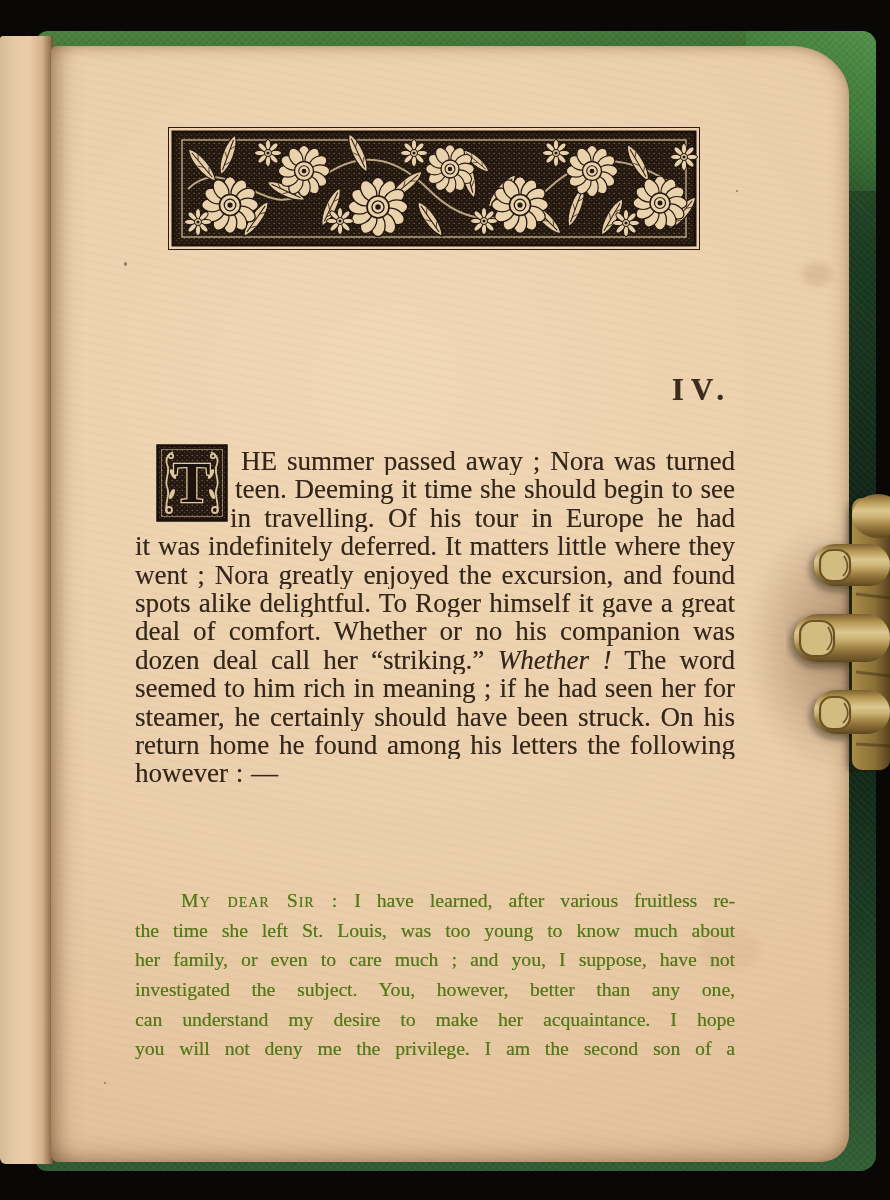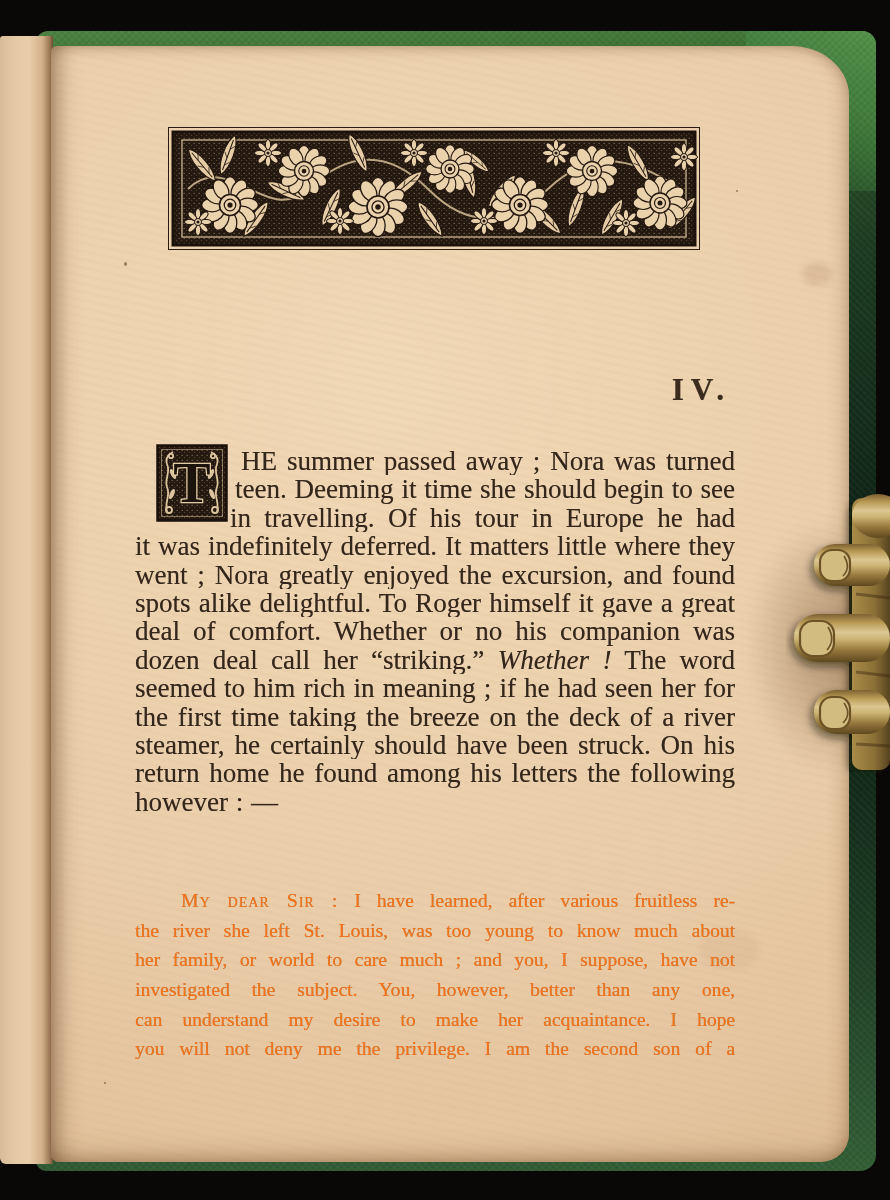--- a/index.html
+++ b/index.html
@@ -67,21 +67,21 @@
   .dropcap{position:absolute;left:156px;top:444px;width:72px;height:78px;}
 
   
   .heading{
     position:absolute;left:131px;top:372px;width:600px;
     text-align:right;font-size:31px;font-weight:bold;letter-spacing:7px;
     color:#3b2c1d;text-shadow:.3px .3px .4px rgba(59,44,29,.5);
   }
   .textcol{position:absolute;left:135px;width:600px;color:var(--ink,#33261b);}
   .para{top:447px;font-size:27px;}
-  .letter{top:886px;font-size:19.6px;color:#f97316;}
+  .letter{top:886px;font-size:19.6px;color:#4d7c0f;}
   .tline{
     text-align:justify;text-align-last:justify;
     overflow:hidden;word-spacing:1px;
     text-shadow:.25px .25px .35px rgba(51,38,27,.45);
   }
   .para .tline{height:28.4px;line-height:28.4px;}
   .letter .tline{height:29.7px;line-height:29.7px;}
   .para .tline:nth-child(1){margin-left:106px;}
   .para .tline:nth-child(2){margin-left:100px;}
   .para .tline:nth-child(3){margin-left:95px;}
@@ -227,30 +227,29 @@
 <div class="textcol para" data-name="chapter-paragraph">
     <div class="tline" data-name="text-line"><span data-name="body-text">HE summer passed away ; Nora was turned six-</span></div>
     <div class="tline" data-name="text-line"><span data-name="body-text">teen. Deeming it time she should begin to see</span></div>
     <div class="tline" data-name="text-line"><span data-name="body-text">in travelling. Of his tour in Europe he had ceased to talk ;</span></div>
     <div class="tline" data-name="text-line"><span data-name="body-text">it was indefinitely deferred. It matters little where they</span></div>
     <div class="tline" data-name="text-line"><span data-name="body-text">went ; Nora greatly enjoyed the excursion, and found all</span></div>
     <div class="tline" data-name="text-line"><span data-name="body-text">spots alike delightful. To Roger himself it gave a great</span></div>
     <div class="tline" data-name="text-line"><span data-name="body-text">deal of comfort. Whether or no his companion was pretty,</span></div>
     <div class="tline" data-name="text-line"><span data-name="body-text">dozen deal call her “striking.” </span><span data-name="italic-text" class="ital">Whether !</span><span data-name="body-text"> The word</span></div>
     <div class="tline" data-name="text-line"><span data-name="body-text">seemed to him rich in meaning ; if he had seen her for</span></div>
-    <div class="tline" data-name="text-line"><span data-name="body-text">the first time taking the breeze on the deck of a river</span></div>
     <div class="tline" data-name="text-line"><span data-name="body-text">steamer, he certainly should have been struck. On his</span></div>
     <div class="tline" data-name="text-line"><span data-name="body-text">return home he found among his letters the following</span></div>
     <div class="tline" data-name="text-line"><span data-name="body-text">however : —</span></div>
   </div>
 
 <div class="textcol letter" data-name="letter-paragraph">
     <div class="tline" data-name="text-line"><span data-name="small-caps-text" class="scaps">My dear Sir :</span><span data-name="body-text"> I have learned, after various fruitless re-</span></div>
-    <div class="tline" data-name="text-line"><span data-name="body-text">the river she left St. Louis, was too young to know much about</span></div>
-    <div class="tline" data-name="text-line"><span data-name="body-text">her family, or world to care much ; and you, I suppose, have not</span></div>
+    <div class="tline" data-name="text-line"><span data-name="body-text">the time she left St. Louis, was too young to know much about</span></div>
+    <div class="tline" data-name="text-line"><span data-name="body-text">her family, or even to care much ; and you, I suppose, have not</span></div>
     <div class="tline" data-name="text-line"><span data-name="body-text">investigated the subject. You, however, better than any one,</span></div>
     <div class="tline" data-name="text-line"><span data-name="body-text">can understand my desire to make her acquaintance. I hope</span></div>
     <div class="tline" data-name="text-line"><span data-name="body-text">you will not deny me the privilege. I am the second son of a</span></div>
   </div>
 
 <div class="hand-shadow" data-name="hand-cast-shadow"></div>
 
 <svg class="hand" viewBox="0 0 104 278" data-name="brass-hand-page-holder">
   <defs>
     <linearGradient id="gold" x1="0" y1="0" x2="0" y2="1">

